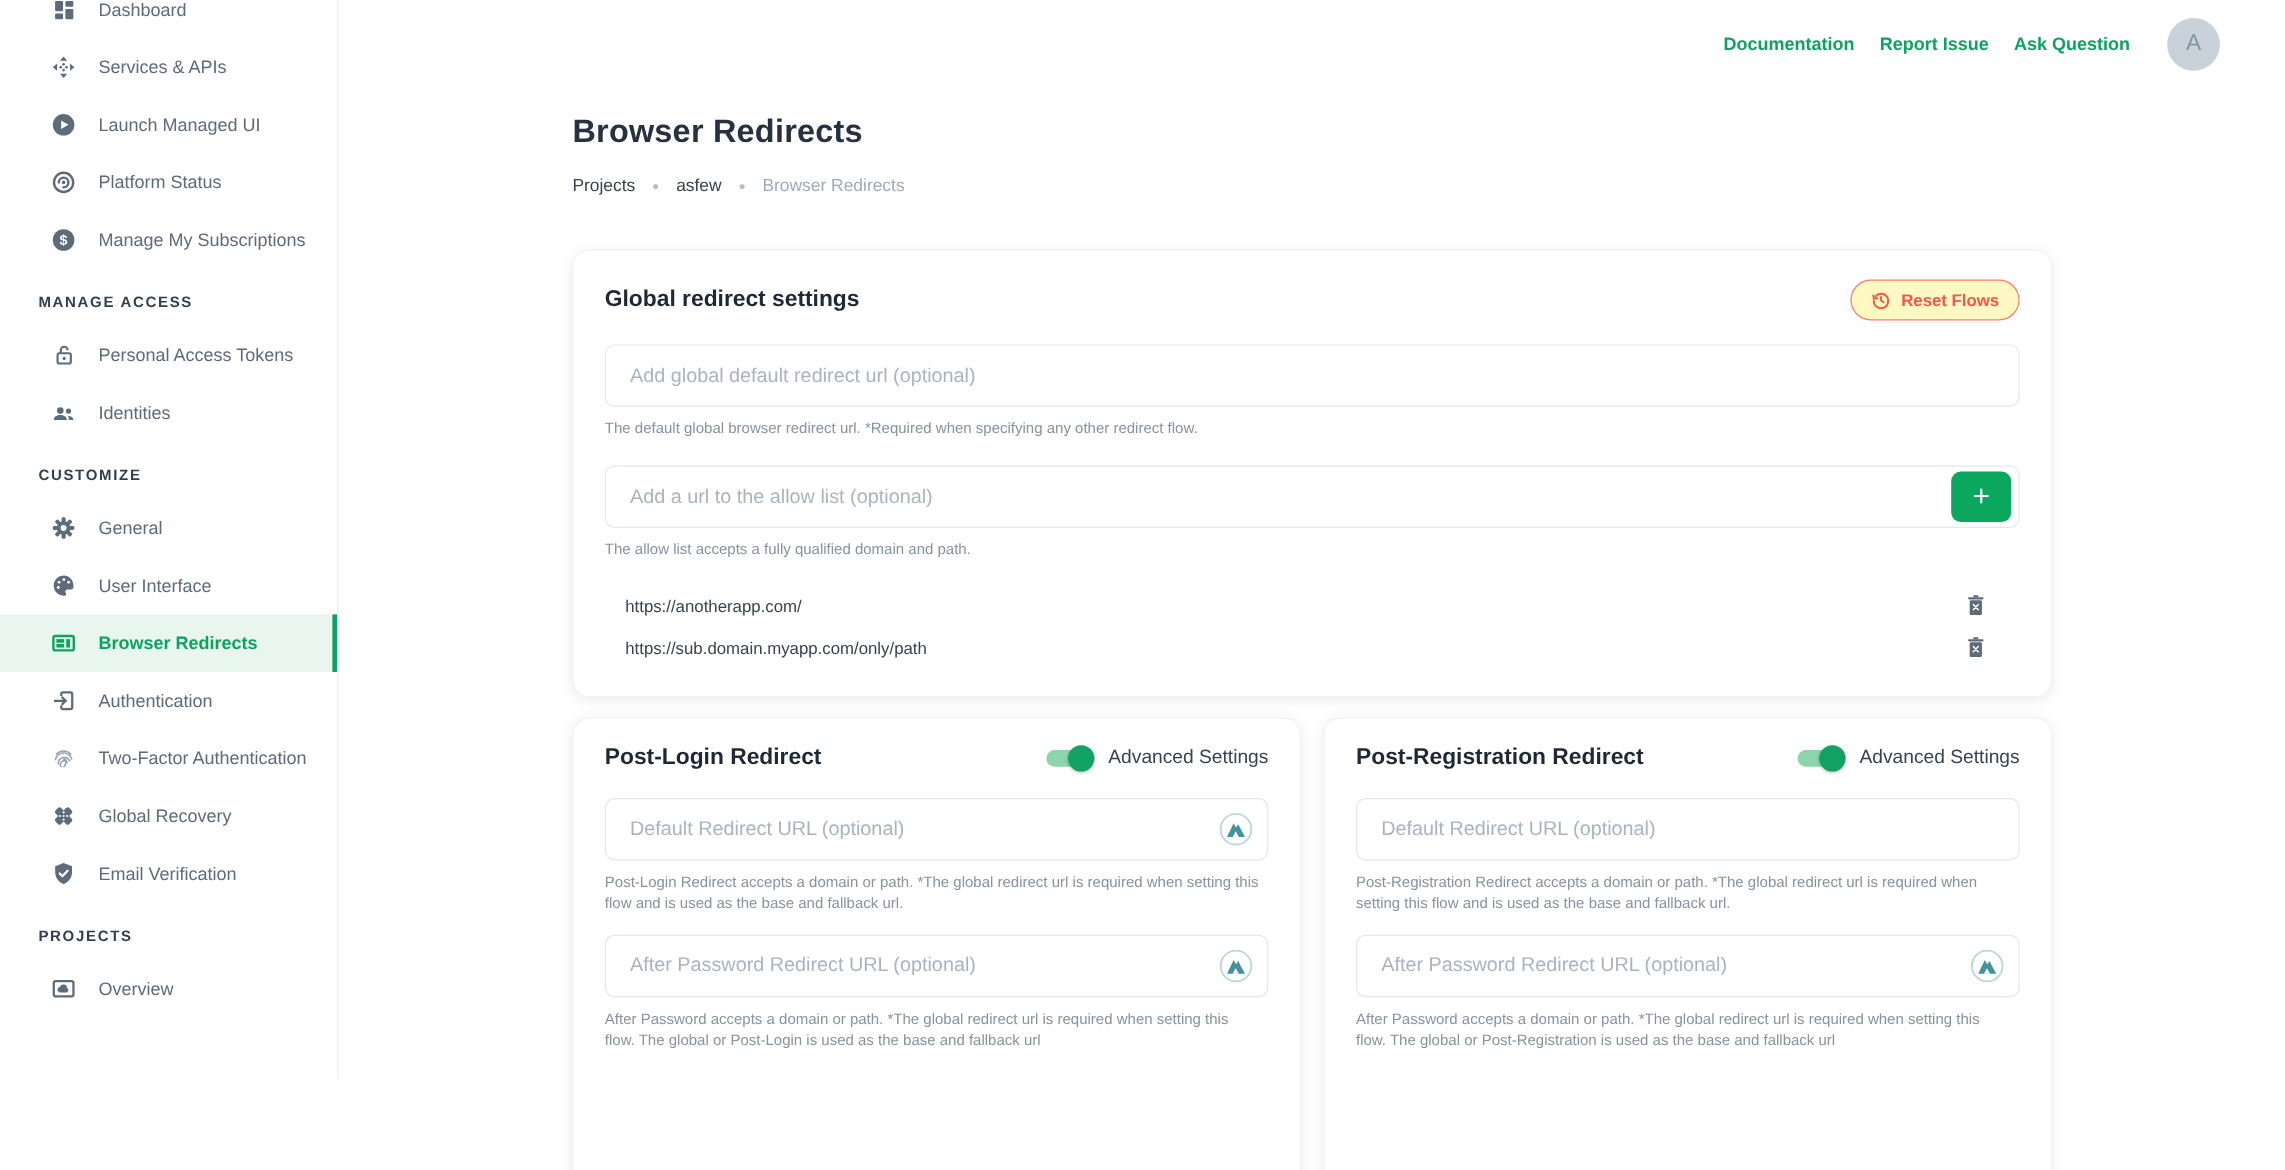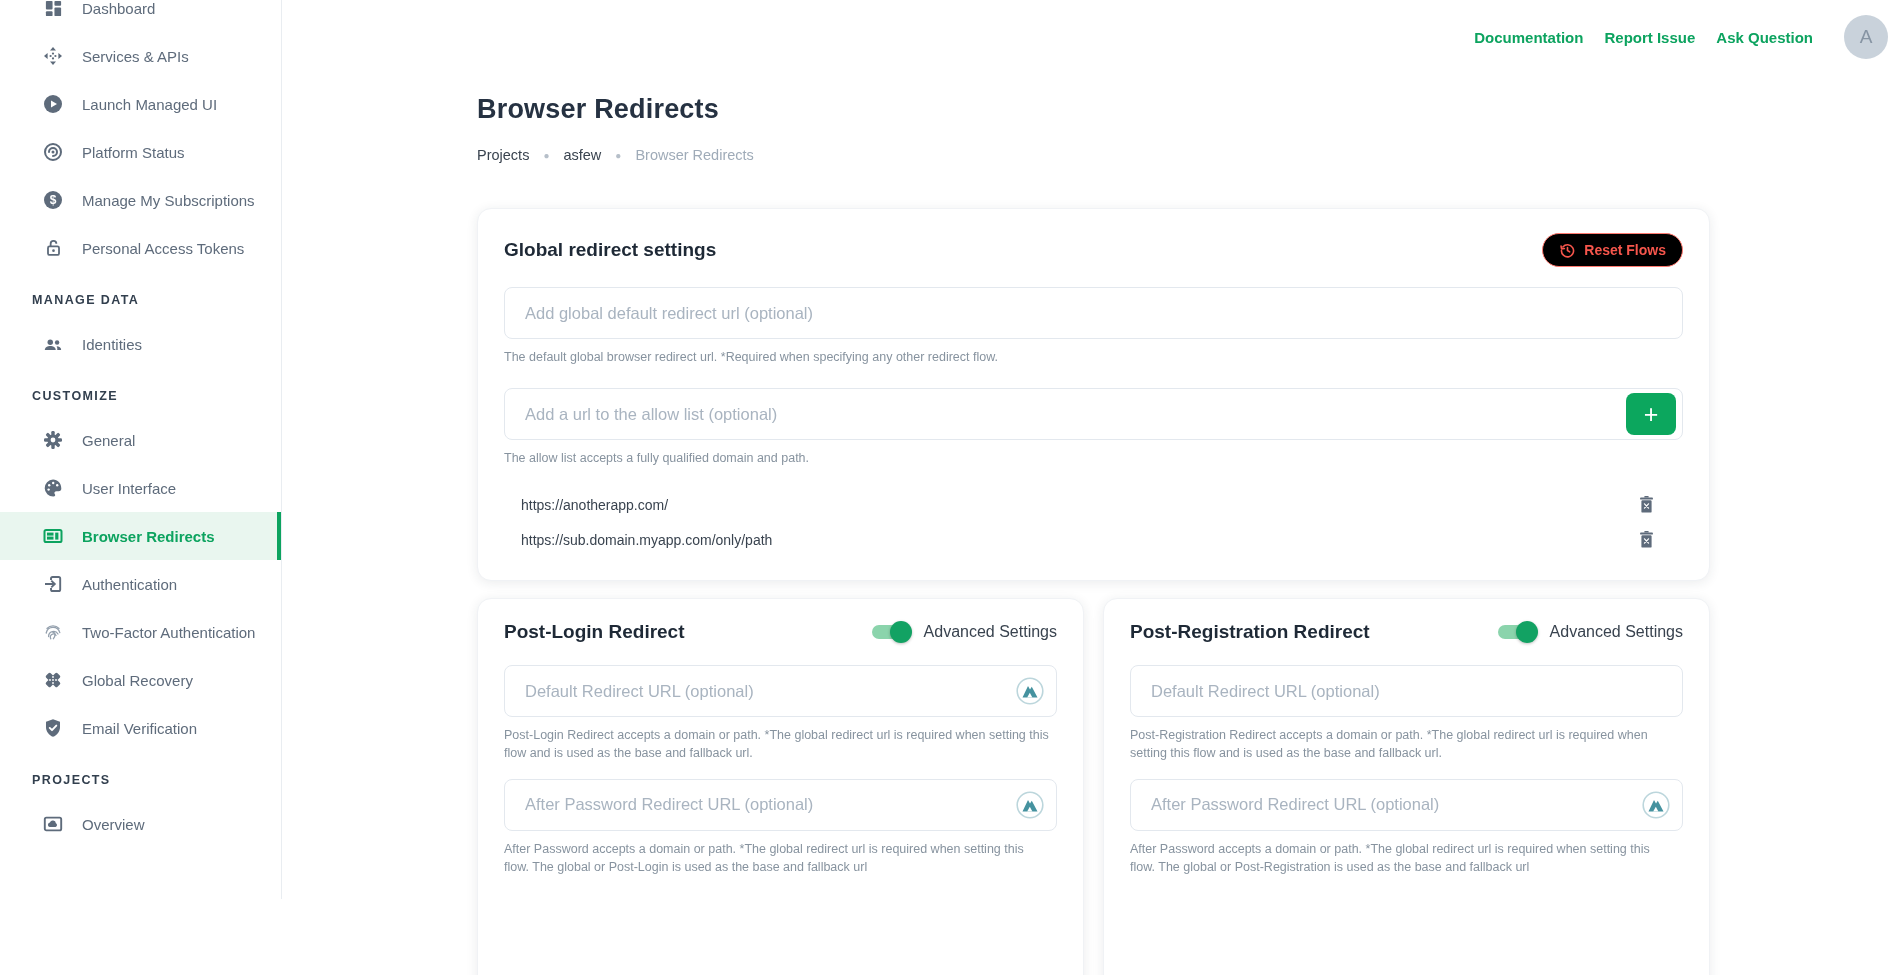--- a/index.html
+++ b/index.html
@@ -15,41 +15,41 @@
               padding-left:43px; padding-right:12px; color:#5E6B7B; font-size:15px; cursor:pointer; }
   .nav-item .ic { width:20px; height:20px; flex:0 0 20px; display:flex; align-items:center; justify-content:center; color:#5E6B7B; }
   .nav-item .ic.muted { color:#95A1AE; }
   .nav-item.selected { background:#E9F6EF; color:#0CA35F; font-weight:bold; }
   .nav-item.selected .ic { color:#0CA35F; }
   .nav-item.selected::after { content:""; position:absolute; right:0; top:0; width:4px; height:100%; background:#0CA35F; }
   .nav-section { padding:21px 0 13px 32px; font-size:12.5px; font-weight:bold; letter-spacing:1.4px; color:#323F4E; }
 
   
   .topbar { position:absolute; top:0; left:282px; right:0; height:74px; display:flex;
-            align-items:center; justify-content:flex-end; gap:21px; padding-right:16px; }
+            align-items:center; justify-content:flex-end; gap:21px; padding-right:54px; }
   .toplink { color:#0CA35F; font-weight:bold; font-size:15px; text-decoration:none; cursor:pointer; }
   .avatar { width:44px; height:44px; border-radius:50%; background:#C9D2DB; color:#8694A3;
             display:flex; align-items:center; justify-content:center; font-size:19px; margin-left:10px; cursor:pointer; }
 
   
   .main { position:absolute; left:477px; top:0; width:1233px; }
   h1.page-title { margin-top:94px; font-size:27px; color:#263242; letter-spacing:.2px; }
   .breadcrumb { margin-top:22px; display:flex; align-items:center; gap:14px; font-size:14.5px; color:#39434F; }
   .breadcrumb .crumb { cursor:pointer; }
   .breadcrumb .crumb.current { color:#9FABB8; cursor:default; }
   .breadcrumb .dot { color:#B6BFC9; font-size:10px; }
 
   .card { background:#fff; border:1px solid #F0F2F5; border-radius:14px;
           box-shadow:0 2px 12px rgba(30,45,60,.09); }
   .card1 { margin-top:45px; padding:24px 26px 30px; }
   .card-head { display:flex; align-items:center; justify-content:space-between; }
   .card-title { font-size:19px; font-weight:bold; color:#1E2936; }
 
   .reset-btn { display:flex; align-items:center; gap:8px; height:34px; padding:0 16px;
-               border:1px solid #FF7A70; border-radius:17px; background:#000000; color:#F7564C;
+               border:1px solid #FF7A70; border-radius:17px; background:#fef9c3; color:#F7564C;
                font-size:14px; font-weight:bold; cursor:pointer; }
 
   .field { position:relative; }
   .txt-input { width:100%; height:52px; border:1px solid #E3E8EE; border-radius:8px; padding:0 58px 0 20px;
                font-size:16.5px; color:#39434F; font-family:inherit; outline:none; background:#fff; }
   .txt-input::placeholder { color:#A9B4C0; }
   .help { margin-top:9px; font-size:12.5px; line-height:1.45; color:#87939F; } .mt20 { margin-top:20px; } .mt16 { margin-top:16px; } .mt22 { margin-top:22px; }
 
   .plus-btn { position:absolute; right:7px; top:5px; width:50px; height:42px; border:none; border-radius:8px;
               background:#0CA75E; color:#fff; font-size:25px; font-weight:300; line-height:1; cursor:pointer; }
@@ -135,33 +135,33 @@
       <div class="nav-item">
         <span class="ic">
           <svg width="20" height="20" viewBox="0 0 20 20">
               <circle cx="10" cy="10" r="9" fill="currentColor"></circle>
               <text x="10" y="14.2" text-anchor="middle" font-size="12" font-weight="bold" fill="#fff" font-family="Liberation Sans, sans-serif">$</text>
             </svg>
         </span>
         <span>Manage My Subscriptions</span>
       </div>
 
+      <div class="nav-section">MANAGE ACCESS</div>
 
       <div class="nav-item">
         <span class="ic">
           <svg width="19" height="20" viewBox="0 0 20 20" fill="none" stroke="currentColor">
               <rect x="4.2" y="8.3" width="11.6" height="9" rx="1.6" stroke-width="1.9"></rect>
               <path d="M7 8.3V5.6a3 3 0 0 1 6 0" stroke-width="1.9"></path>
               <circle cx="10" cy="12.8" r="1.4" fill="currentColor" stroke="none"></circle>
             </svg>
         </span>
         <span>Personal Access Tokens</span>
       </div>
 
-      <div class="nav-section">MANAGE DATA</div>
 
       <div class="nav-item">
         <span class="ic">
           <svg width="21" height="20" viewBox="0 0 22 20">
               <g fill="currentColor">
                 <circle cx="8" cy="8" r="3"></circle>
                 <path d="M2 16.5c0-3 3-4.4 6-4.4s6 1.4 6 4.4z"></path>
                 <circle cx="15.5" cy="8.4" r="2.4"></circle>
                 <path d="M15 12.6c2.7.2 5 1.5 5 3.9h-4.3a5.6 5.6 0 0 0-.7-3.9z"></path>
               </g>

